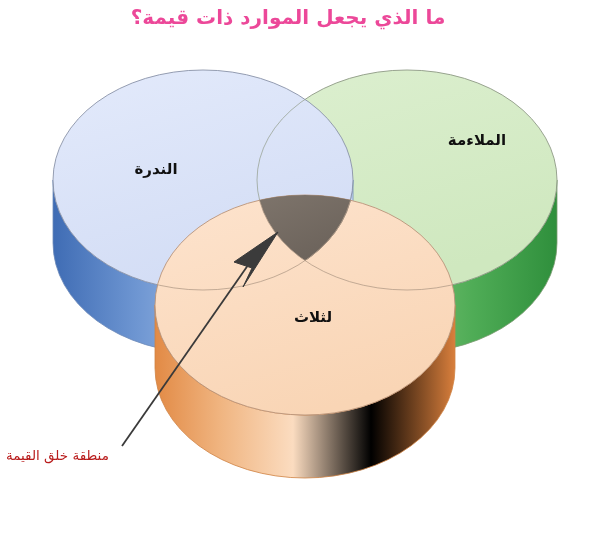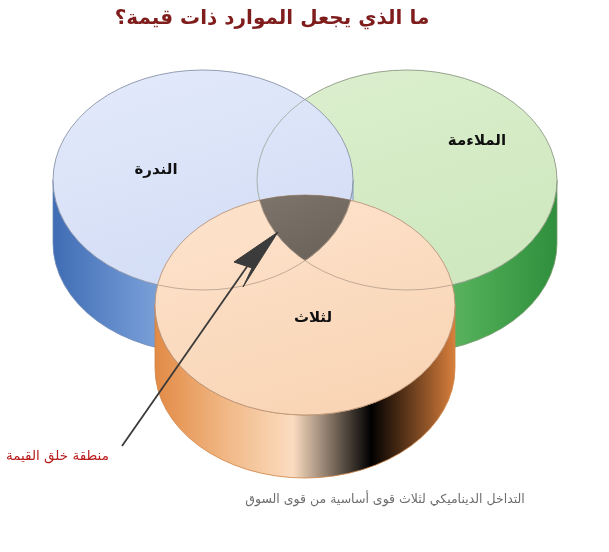--- a/index.html
+++ b/index.html
@@ -20,26 +20,26 @@
     position: absolute;
     inset: 0;
     width: 609px;
     height: 552px;
   }
 
   
   .title {
     position: absolute;
     top: 4px;
-    left: 0;
+    left: 16px;
     width: 544px;
     text-align: center;
     font-size: 20px;
     font-weight: bold;
-    color: #7f1d1d;
+    color: #ec4899;
     letter-spacing: 0px;
     line-height: 1.35;
     direction: rtl;
     unicode-bidi: embed;
   }
 
   
   #venn {
     position: absolute;
     top: 0;
@@ -213,16 +213,15 @@
 
   <div class="circle-label lbl-scarcity">الندرة</div>
 
   <div class="circle-label lbl-fit">الملاءمة</div>
 
   <div class="circle-label lbl-demand">لثلاث</div>
 
   <div class="callout-text">منطقة خلق القيمة</div>
 
   <div class="footer">
-    <span class="fline">التداخل الديناميكي لثلاث قوى أساسية من قوى السوق</span>
   </div>
 
 </div>
 
 </body></html>

